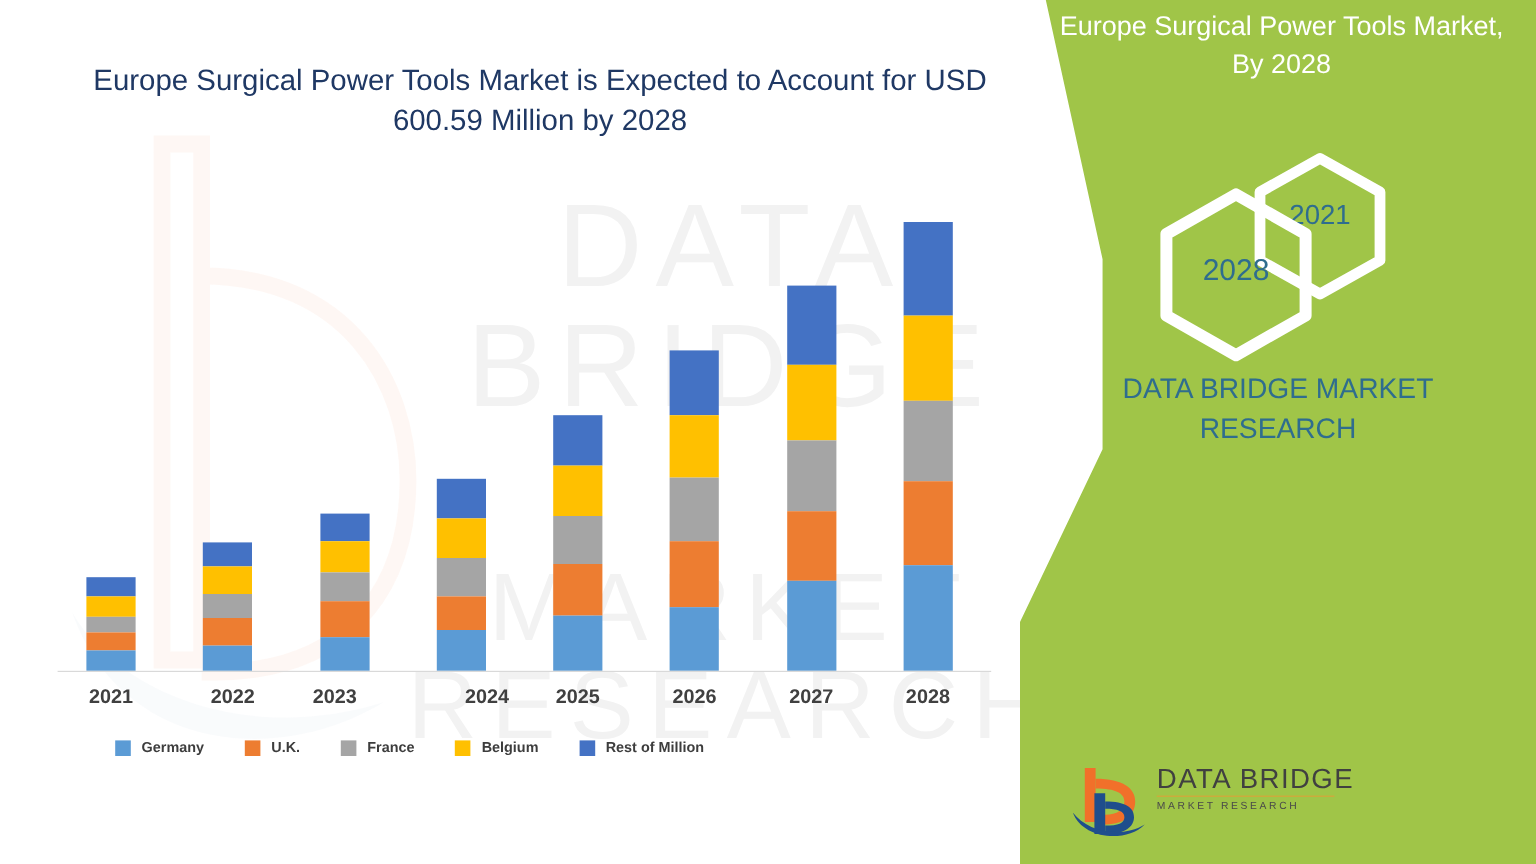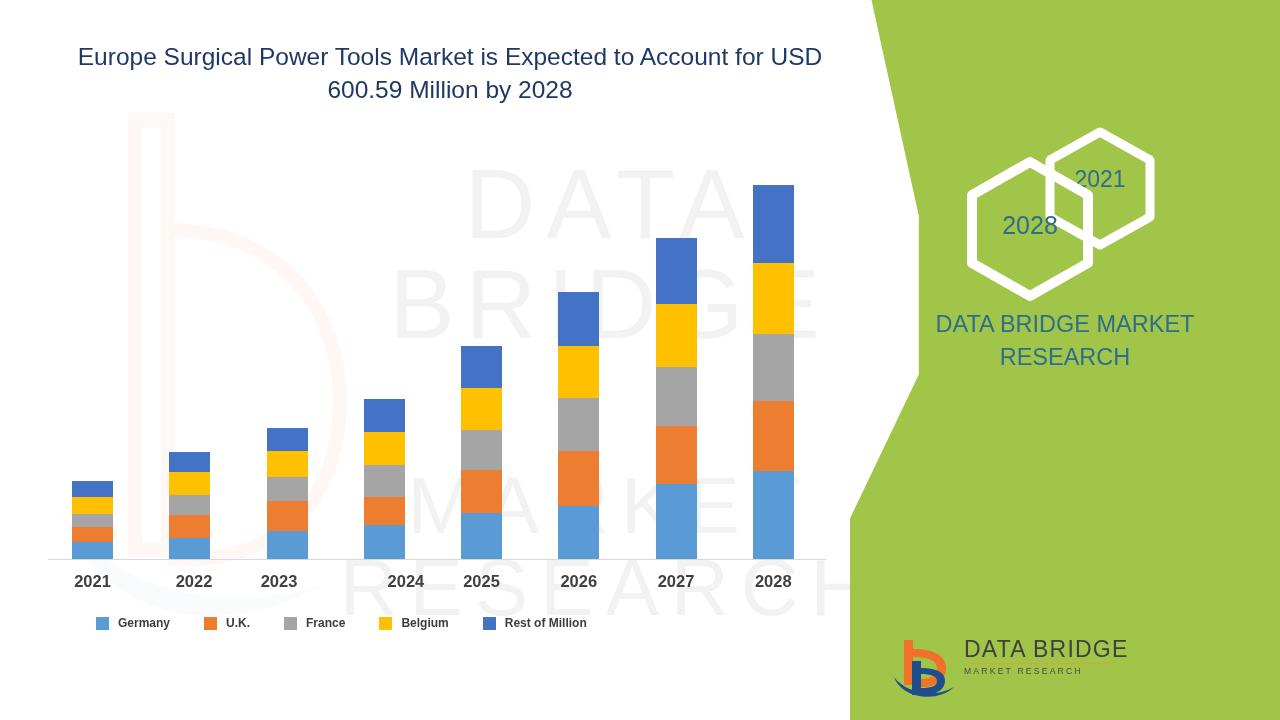--- a/index.html
+++ b/index.html
@@ -28,21 +28,21 @@
     width:620px;
     color:#f2f2f2;
     font-size:98px;letter-spacing:11px;line-height:1.02;
     font-family:"Liberation Sans","DejaVu Sans",sans-serif;
     font-weight:400;pointer-events:none;user-select:none;
     text-align:center;
   }
   .wm-text .wm-l2{font-size:80px;letter-spacing:12px;display:block;margin-top:110px;}
 
   .chart-title{
-    position:absolute;left:60px;top:41px;width:780px;
+    position:absolute;left:60px;top:52px;width:780px;
     text-align:center;
     color:#1f3864;
     font-size:24.5px;line-height:1.34;
     font-weight:400;
   }
 
   
   .plot{
     position:absolute;left:48px;top:150px;width:778px;height:410px;
   }
@@ -242,20 +242,21 @@
         <div class="legend-item">
           <span class="legend-swatch" style="background: rgb(68, 114, 196);"></span>
           <span class="legend-label">Rest of Million</span>
         </div>
       </div>
   </div>
 
   <div class="right-panel">
     <div class="green-shape"></div>
 
+    <div class="right-title">Europe Surgical Power Tools Market, By 2028</div>
 
     <div class="hexes">
       <div class="hex hex-2021">
         <svg width="120" height="125" viewBox="0 0 120 125" aria-hidden="true">
           <polygon points="60,6 110,34 110,91 60,119 10,91 10,34" fill="none" stroke="#ffffff" stroke-width="9" stroke-linejoin="round"></polygon>
         </svg>
         <div class="hex-label">2021</div>
       </div>
       <div class="hex hex-2028">
         <svg width="140" height="146" viewBox="0 0 140 146" aria-hidden="true">

